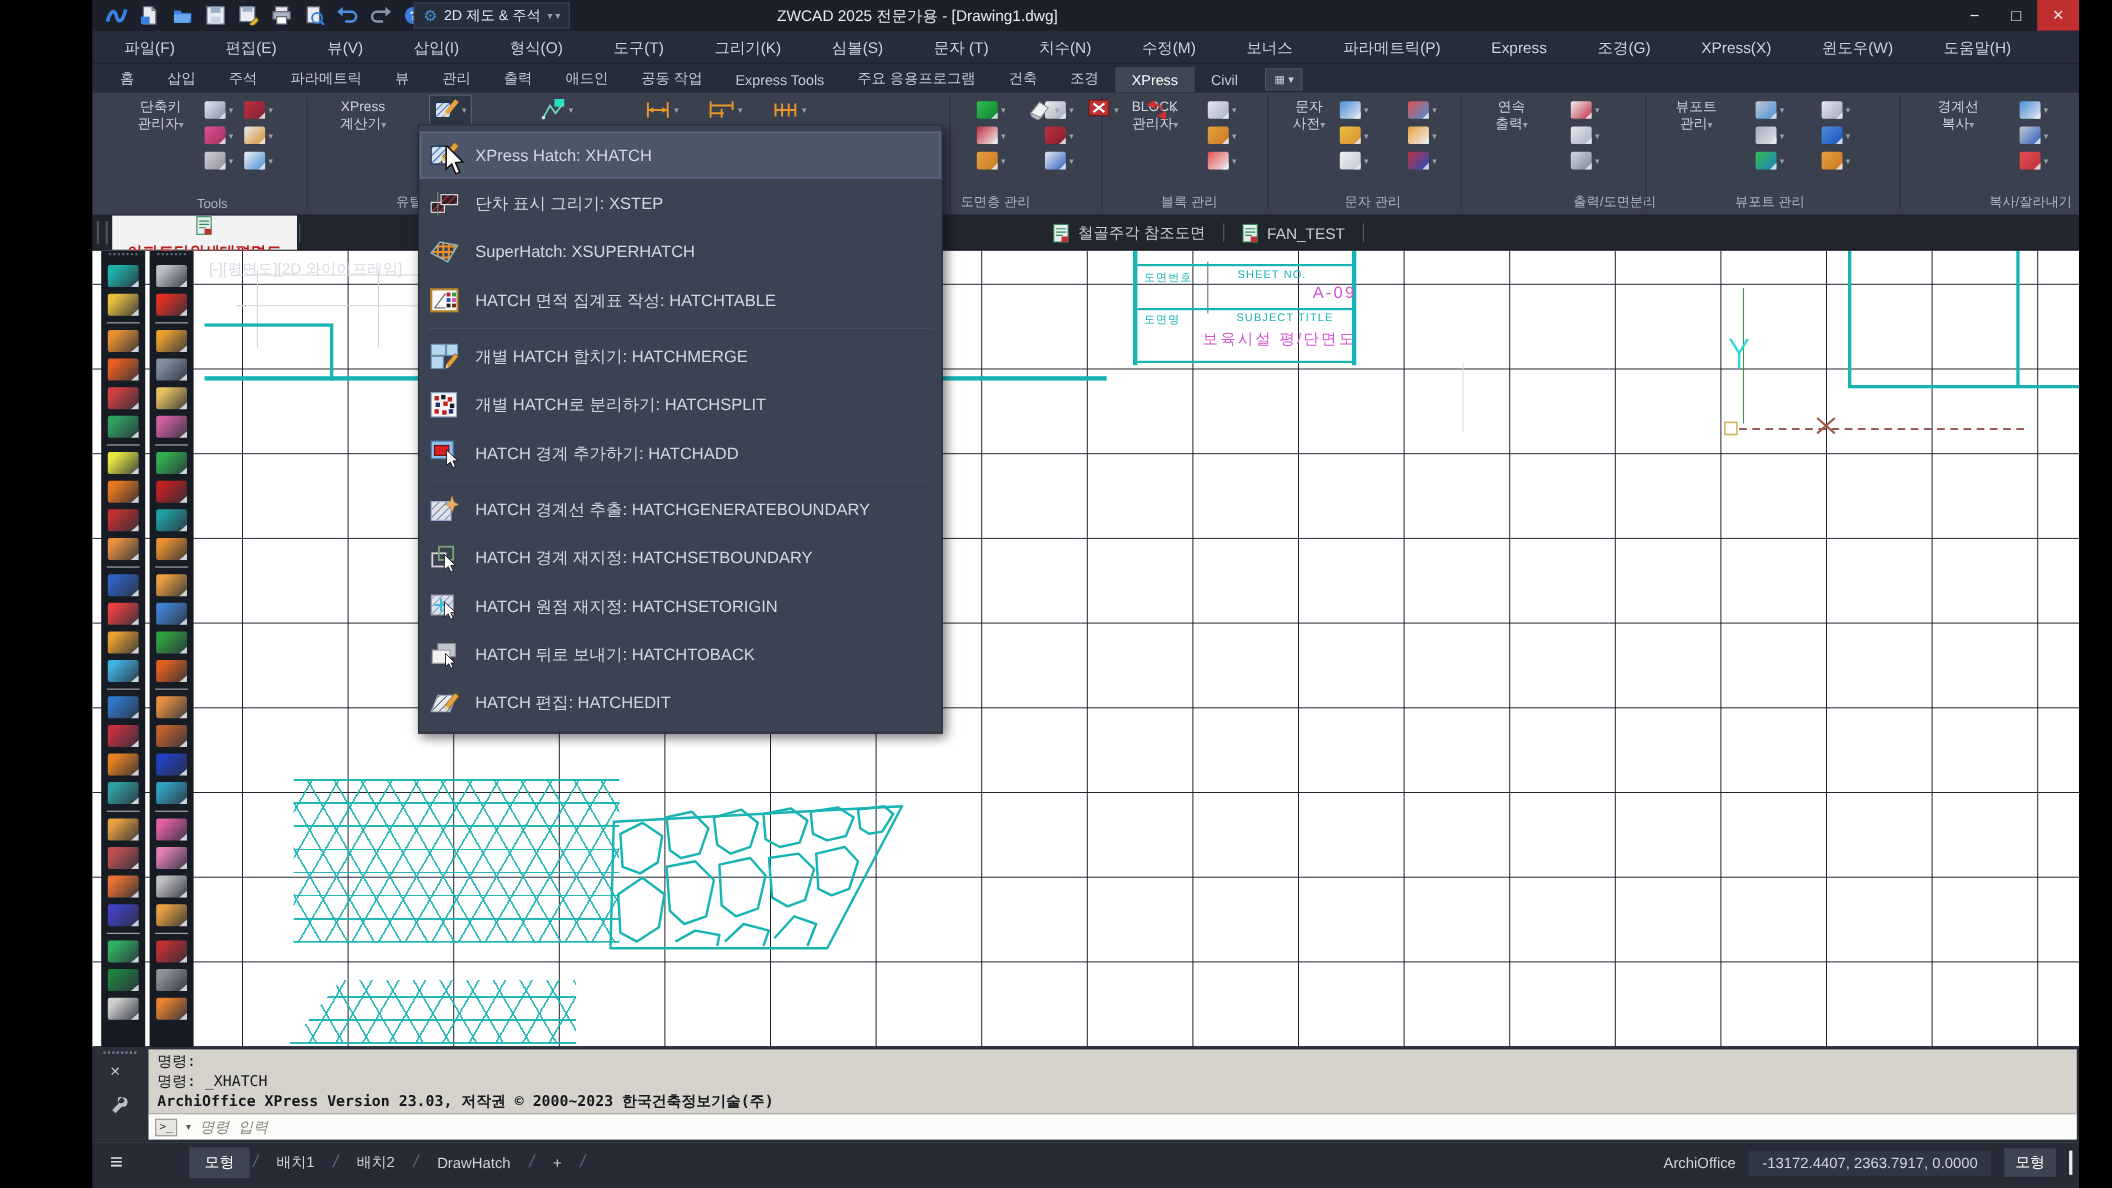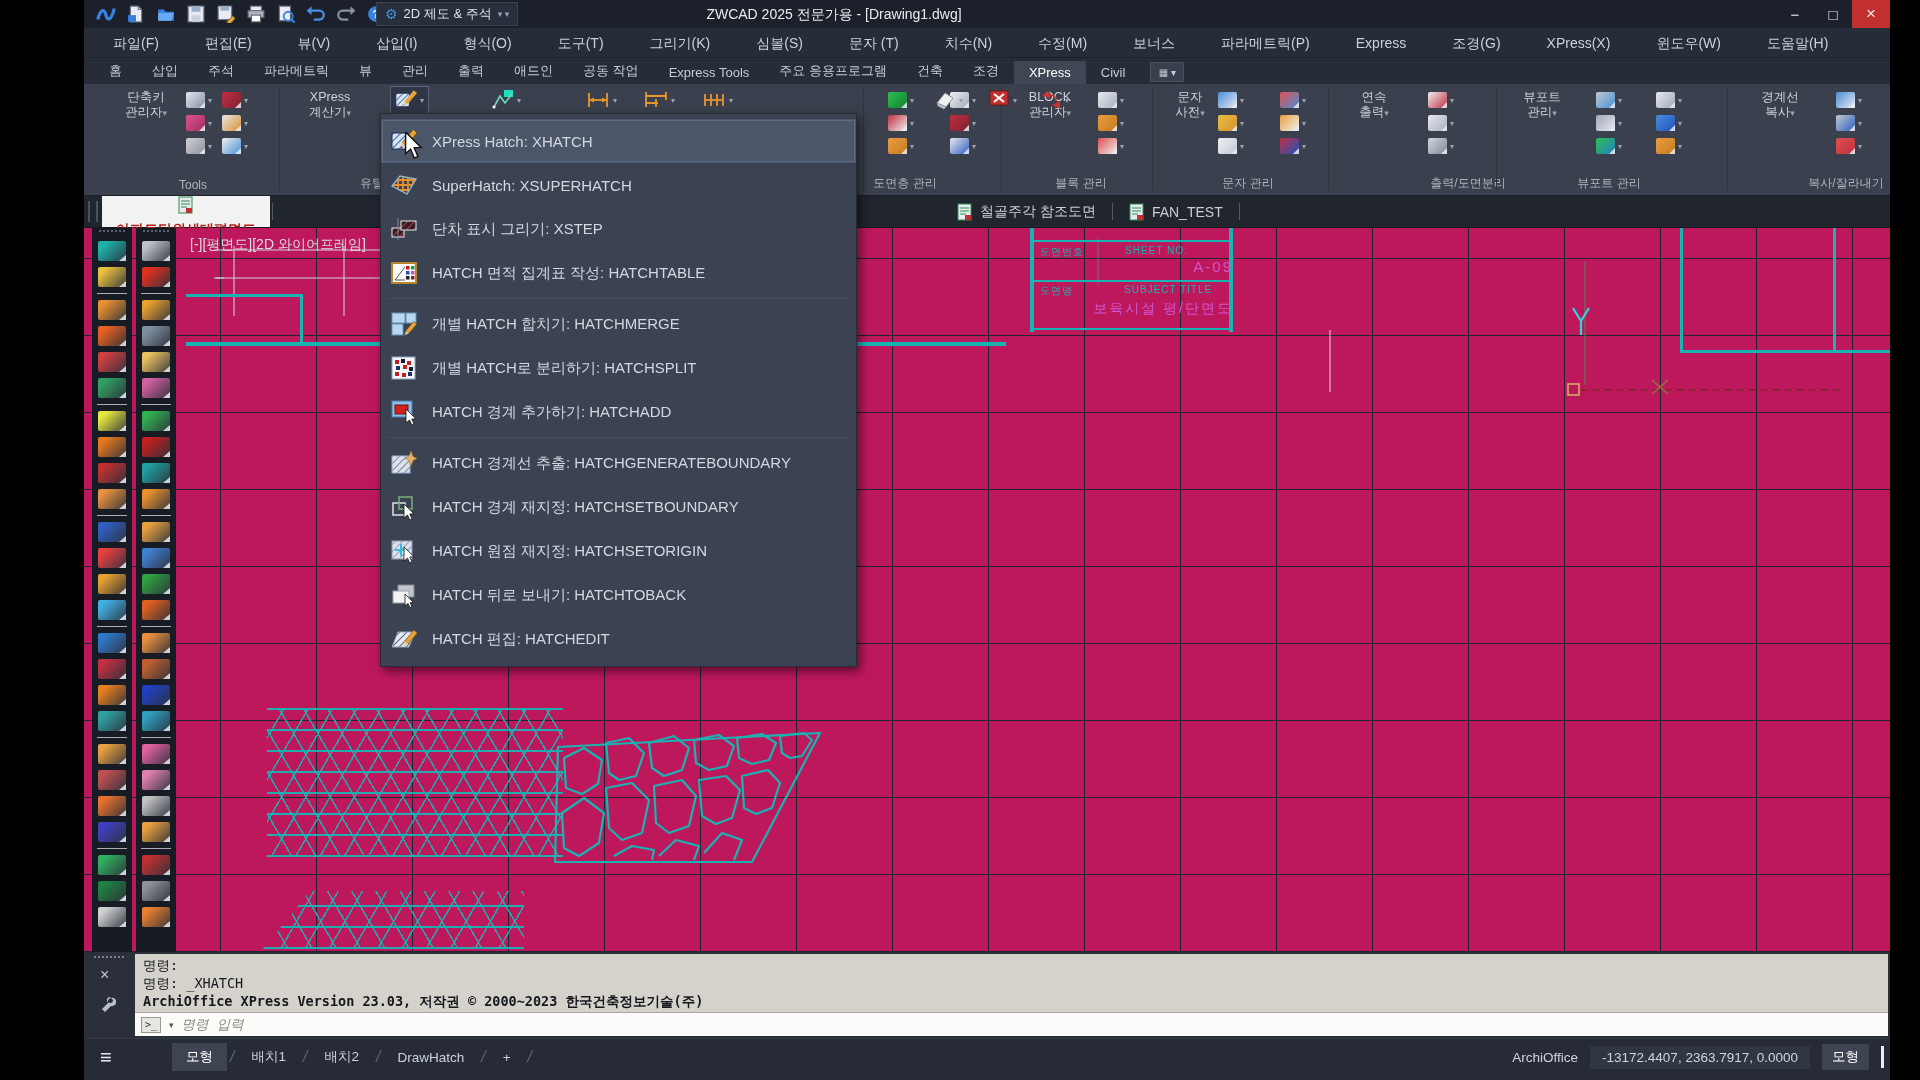--- a/index.html
+++ b/index.html
@@ -51,21 +51,21 @@
 
   
   #doctabs { position:absolute; left:0; top:196px; width:100%; height:32px; background:#20252e;
     display:flex; align-items:stretch; border-bottom:1px solid #14181f; }
   #dt-grip { width:10px; margin:5px 4px; border-left:2px solid #4a5260; border-right:2px solid #4a5260; }
   .dtab { display:flex; align-items:center; gap:7px; padding:0 14px; font-size:14px; color:#c8cdd6; white-space:nowrap; }
   .dtab.active { background:#f2f2f2; color:#b91c1c; font-weight:bold;flex-direction:column; }
   .dtab-sep { width:1px; background:#555c68; margin:7px 2px; }
 
   
-  #drawing { position:absolute; left:0; top:228px; width:100%; height:724px; background:#be185d; overflow:hidden;padding-left:20px; }
+  #drawing { position:absolute; left:0; top:228px; width:100%; height:724px; background:#ffffff; overflow:hidden;padding-left:20px; }
   #canvas { position:absolute; inset:0;
     background-image:linear-gradient(#1f2430 1px, transparent 1px), linear-gradient(90deg,#1f2430 1px, transparent 1px);
     background-size:96px 77px; background-position:40px 30px; }
   #vplabel { position:absolute; left:106px; top:8px; color:#d8dce2; font-size:14px; white-space:nowrap; }
   .toolcol { position:absolute; top:0; bottom:0; width:40px; background:#171b24; display:flex;
     flex-direction:column; align-items:center; padding-top:2px; z-index:20; }
   #toolcol-a { left:8px; } #toolcol-b { left:52px; }
   .tgrip { width:26px; height:5px; border-top:2px dotted #5a6270; margin-bottom:3px; }
   .titem { width:28px; height:20px; border-radius:2px; margin:3px 0; position:relative; }
   .titem::after { content:""; position:absolute; right:0; bottom:0; border-style:solid;
@@ -748,20 +748,36 @@
               <polygon points="15.6,20.5 17.6,20.5 16.5,23" fill="#333"></polygon>
             </g>
           </svg>
         </span>
         <span class="ctx-label">XPress Hatch: XHATCH</span>
       </div>
       <div class="ctx-item">
         <span class="ctx-ic">
           <svg width="26" height="26" viewBox="0 0 26 26">
             <defs>
+              <pattern id="rh" width="5" height="5" patternUnits="userSpaceOnUse" patternTransform="rotate(45)">
+                <rect width="5" height="5" fill="#2a2026"></rect>
+                <line x1="0" y1="0" x2="0" y2="5" stroke="#b03048" stroke-width="2.4"></line>
+              </pattern>
+            </defs>
+            <rect x="1" y="12" width="12" height="9" fill="url(#rh)" stroke="#e8e8e8" stroke-width="1"></rect>
+            <rect x="10" y="5" width="15" height="9" fill="url(#rh)" stroke="#e8e8e8" stroke-width="1"></rect>
+            <line x1="7" y1="2" x2="7" y2="24" stroke="#888"></line>
+          </svg>
+        </span>
+        <span class="ctx-label">단차 표시 그리기: XSTEP</span>
+      </div>
+      <div class="ctx-item">
+        <span class="ctx-ic">
+          <svg width="26" height="26" viewBox="0 0 26 26">
+            <defs>
               <clipPath id="shc">
                 <polygon points="1,14 9,4 25,7 16,22"></polygon>
               </clipPath>
             </defs>
             <g clip-path="url(#shc)">
               <g stroke="#e8902a" stroke-width="1.8">
                 <line x1="0" y1="8" x2="26" y2="8"></line>
                 <line x1="0" y1="13" x2="26" y2="13"></line>
                 <line x1="0" y1="18" x2="26" y2="18"></line>
                 <line x1="7" y1="0" x2="7" y2="26"></line>
@@ -771,36 +787,20 @@
               </g>
             </g>
             <polygon points="1,14 9,4 25,7 16,22" fill="none" stroke="#8fb4c4" stroke-width="1.4"></polygon>
           </svg>
         </span>
         <span class="ctx-label">SuperHatch: XSUPERHATCH</span>
       </div>
       <div class="ctx-item">
         <span class="ctx-ic">
           <svg width="26" height="26" viewBox="0 0 26 26">
-            <defs>
-              <pattern id="rh" width="5" height="5" patternUnits="userSpaceOnUse" patternTransform="rotate(45)">
-                <rect width="5" height="5" fill="#2a2026"></rect>
-                <line x1="0" y1="0" x2="0" y2="5" stroke="#b03048" stroke-width="2.4"></line>
-              </pattern>
-            </defs>
-            <rect x="1" y="12" width="12" height="9" fill="url(#rh)" stroke="#e8e8e8" stroke-width="1"></rect>
-            <rect x="10" y="5" width="15" height="9" fill="url(#rh)" stroke="#e8e8e8" stroke-width="1"></rect>
-            <line x1="7" y1="2" x2="7" y2="24" stroke="#888"></line>
-          </svg>
-        </span>
-        <span class="ctx-label">단차 표시 그리기: XSTEP</span>
-      </div>
-      <div class="ctx-item">
-        <span class="ctx-ic">
-          <svg width="26" height="26" viewBox="0 0 26 26">
             <rect x="1" y="3" width="24" height="20" fill="#fafafa" stroke="#b5862e" stroke-width="2"></rect>
             <path d="M4 20 L14 7 M4 20 H14" stroke="#555" fill="none"></path>
             <rect x="15" y="6" width="3.5" height="3.5" fill="#c02020"></rect>
             <rect x="20" y="6" width="3.5" height="3.5" fill="#20a040"></rect>
             <rect x="15" y="11" width="3.5" height="3.5" fill="#2050c0"></rect>
             <rect x="20" y="11" width="3.5" height="3.5" fill="#d050b0"></rect>
             <rect x="15" y="16" width="3.5" height="3.5" fill="#222"></rect>
             <rect x="20" y="16" width="3.5" height="3.5" fill="#802020"></rect>
           </svg>
         </span>

